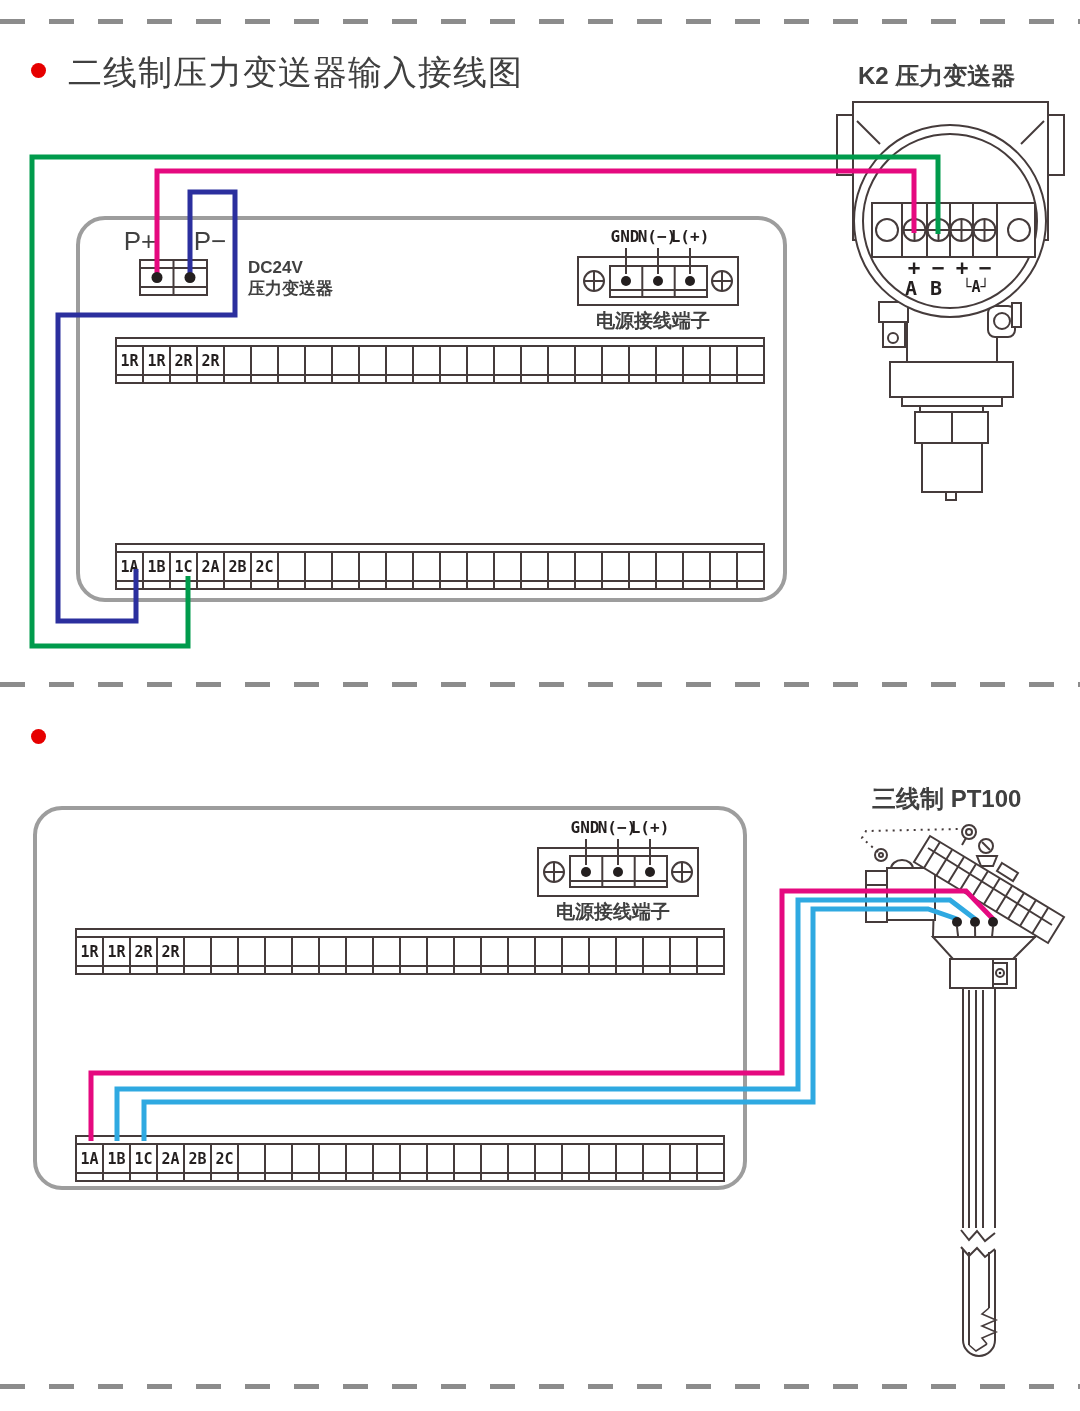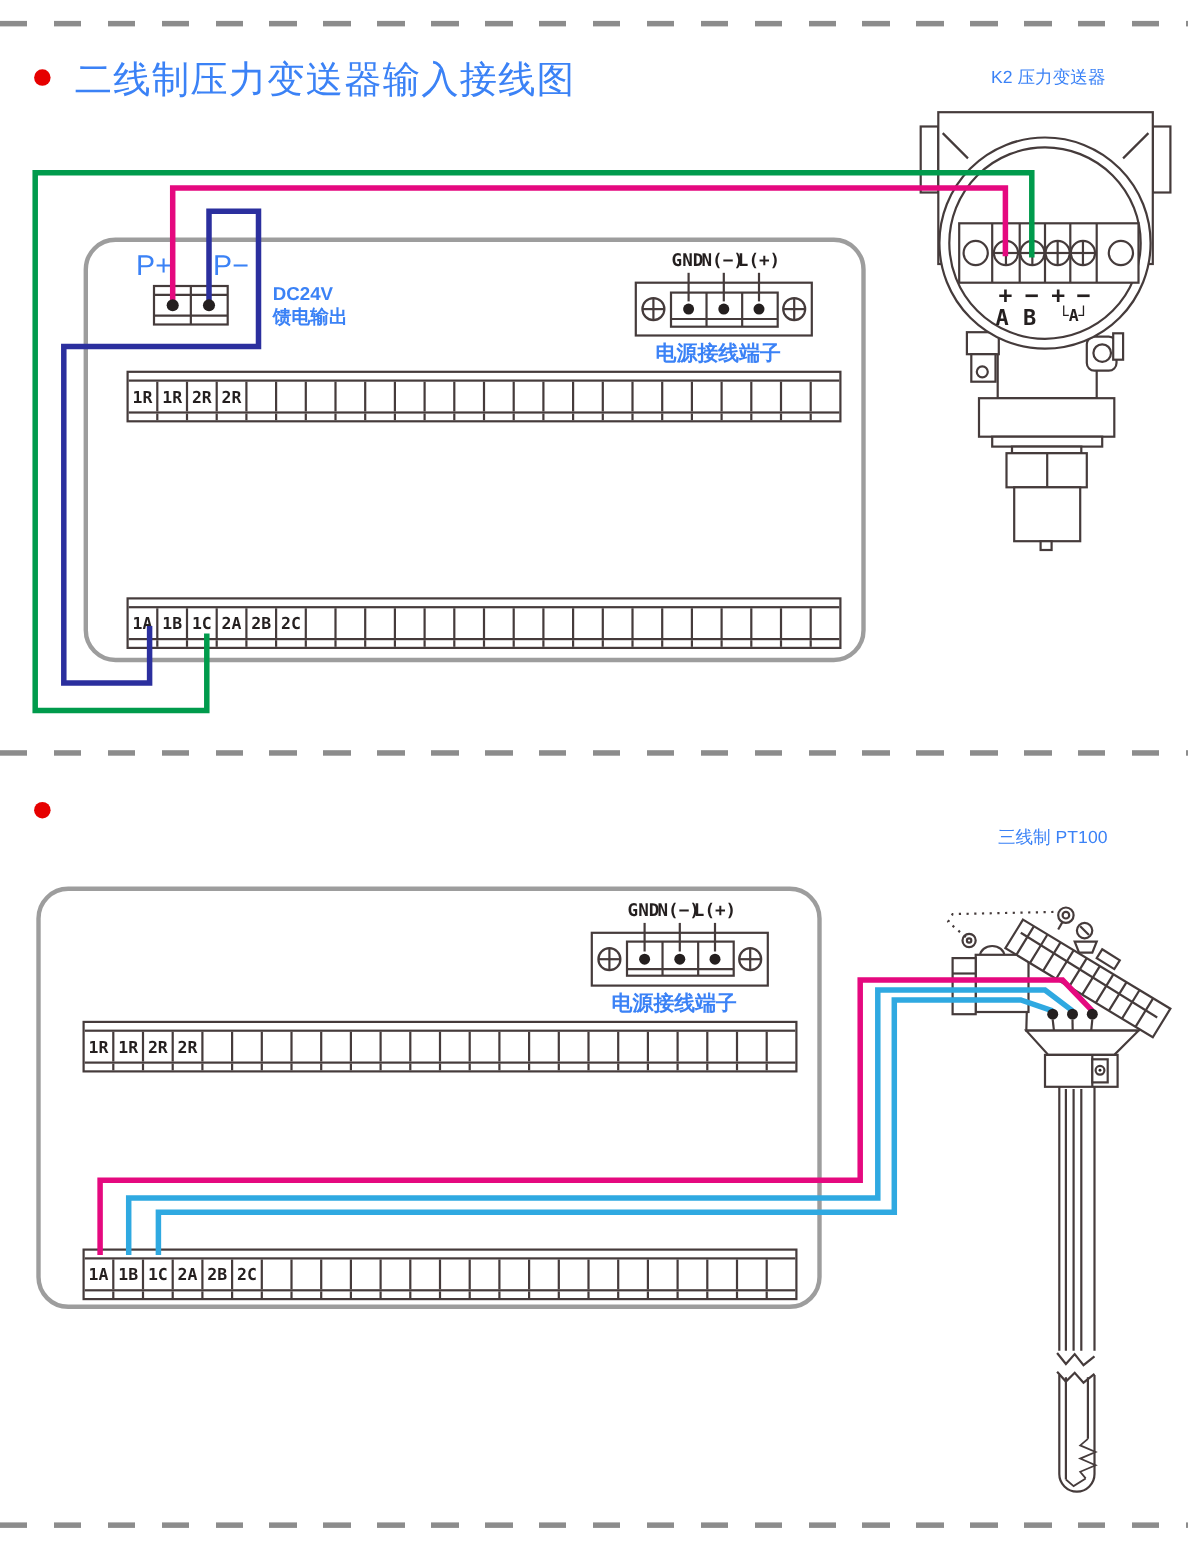--- a/index.html
+++ b/index.html
@@ -1,23 +1,23 @@
 <!DOCTYPE html>
 <html><head>
 <meta charset="utf-8">
 <style>
   html,body{margin:0;padding:0;background:#fff;}
   .page{position:relative;width:1080px;height:1411px;background:#fff;overflow:hidden;
         font-family:"Liberation Sans",sans-serif;color:#1a1a1a;}
   svg{position:absolute;left:0;top:0;}
   .art{z-index:1;}
   .wires{z-index:3;pointer-events:none;}
-  .lbl{position:absolute;z-index:2;color:#3b82f6;}
+  .lbl{position:absolute;z-index:2;color:#404040;}
   .title{font-size:34px;font-weight:500;letter-spacing:1px;}
-  .devlbl{font-size:16px;font-weight:400;text-align:center;}
+  .devlbl{font-size:24px;font-weight:700;text-align:left;}
   .bullet{position:absolute;width:15px;height:15px;border-radius:50%;z-index:2;}
   .mono{font-family:"DejaVu Sans Mono",monospace;font-weight:bold;color:#241f1f;}
   .bold{font-weight:bold;text-align:center;}
   .ctr{text-align:center;}
   .dash{position:absolute;left:0;right:0;height:4.5px;z-index:2;
         background:repeating-linear-gradient(90deg,#8c8c8c 0 25px,transparent 25px 49px);}
   
   .strip{position:absolute;z-index:2;border:2.5px solid #453B3B;display:flex;flex-direction:column;box-sizing:border-box;}
   .sr-top{height:6px;border-bottom:2px solid #453B3B;}
   .sr-cells{display:flex;height:27px;border-bottom:2px solid #453B3B;}
@@ -194,21 +194,21 @@
     </g>
   </svg>
 
   <div class="bullet" style="left:31px;top:63px;background:#E60000"></div>
   <div class="lbl title" style="left:68px;top:50px">二线制压力变送器输入接线图</div>
   <div class="lbl devlbl" style="left:858px;top:60px;width:190px">K2 压力变送器</div>
 
   <div class="lbl ctr" style="left:118px;top:226px;width:44px;font-size:26px">P+</div>
   <div class="lbl ctr" style="left:188px;top:226px;width:44px;font-size:26px">P−</div>
   <div class="lbl bold" style="left:248px;top:258px;font-size:17px">DC24V</div>
-  <div class="lbl bold" style="left:248px;top:277px;font-size:17px">馈电输出</div>
+  <div class="lbl bold" style="left:248px;top:277px;font-size:17px">压力变送器</div>
 
   <div class="lbl mono ctr" style="left:603px;top:227px;width:44px;font-size:16px">GND</div>
   <div class="lbl mono ctr" style="left:635px;top:227px;width:44px;font-size:16px">N(−)</div>
   <div class="lbl mono ctr" style="left:668px;top:227px;width:44px;font-size:16px">L(+)</div>
   <div class="lbl bold ctr" style="left:588px;top:308px;width:130px;font-size:19px">电源接线端子</div>
 
   <div class="lbl mono ctr" style="left:902px;top:256px;width:24px;font-size:21px">+</div>
   <div class="lbl mono ctr" style="left:926px;top:256px;width:24px;font-size:21px">−</div>
   <div class="lbl mono ctr" style="left:950px;top:256px;width:24px;font-size:21px">+</div>
   <div class="lbl mono ctr" style="left:973px;top:256px;width:24px;font-size:21px">−</div>
@@ -321,21 +321,21 @@
         <div class="sr-cell"></div>
         <div class="sr-cell"></div>
         <div class="sr-cell"></div>
         <div class="sr-cell"></div>
         <div class="sr-cell"></div>
         <div class="sr-cell"></div>
       </div>
     </div>
 
   <div class="bullet" style="left:31px;top:729px;background:#E60000"></div>
-  <div class="lbl devlbl" style="left:872px;top:751px;width:170px">三线制 PT100</div>
+  <div class="lbl devlbl" style="left:872px;top:783px;width:170px">三线制 PT100</div>
 
   <div class="lbl mono ctr" style="left:563px;top:818px;width:44px;font-size:16px">GND</div>
   <div class="lbl mono ctr" style="left:595px;top:818px;width:44px;font-size:16px">N(−)</div>
   <div class="lbl mono ctr" style="left:628px;top:818px;width:44px;font-size:16px">L(+)</div>
   <div class="lbl bold ctr" style="left:548px;top:899px;width:130px;font-size:19px">电源接线端子</div>
 
   <div class="strip" style="left:75px;top:928px;width:650px">
       <div class="sr-top"></div>
       <div class="sr-cells">
         <div class="sr-cell">1R</div>

